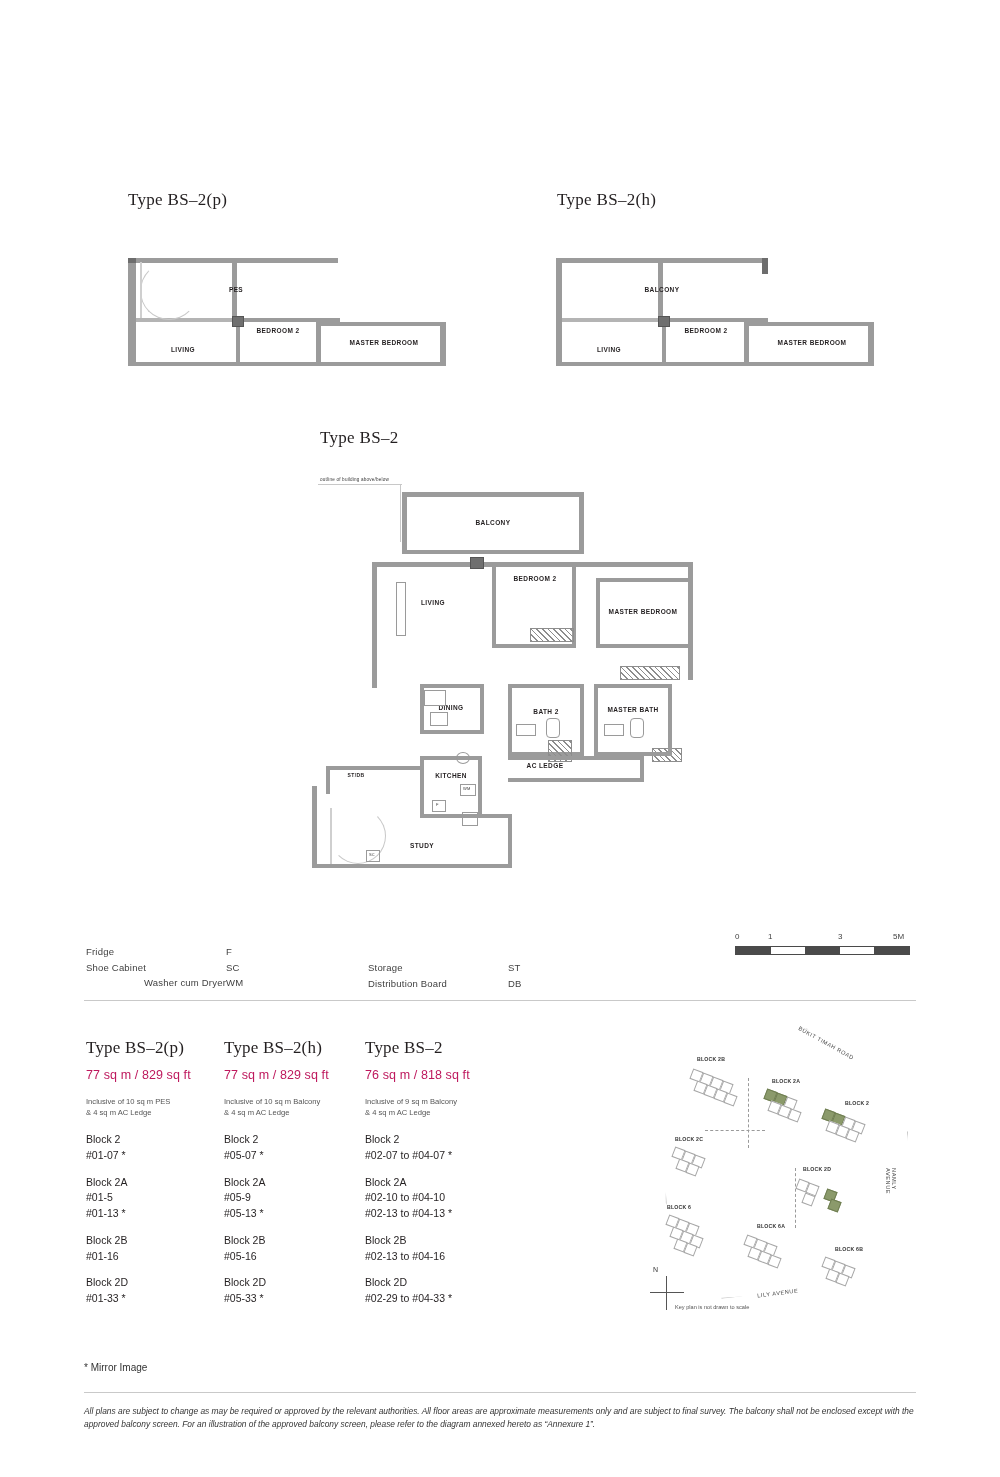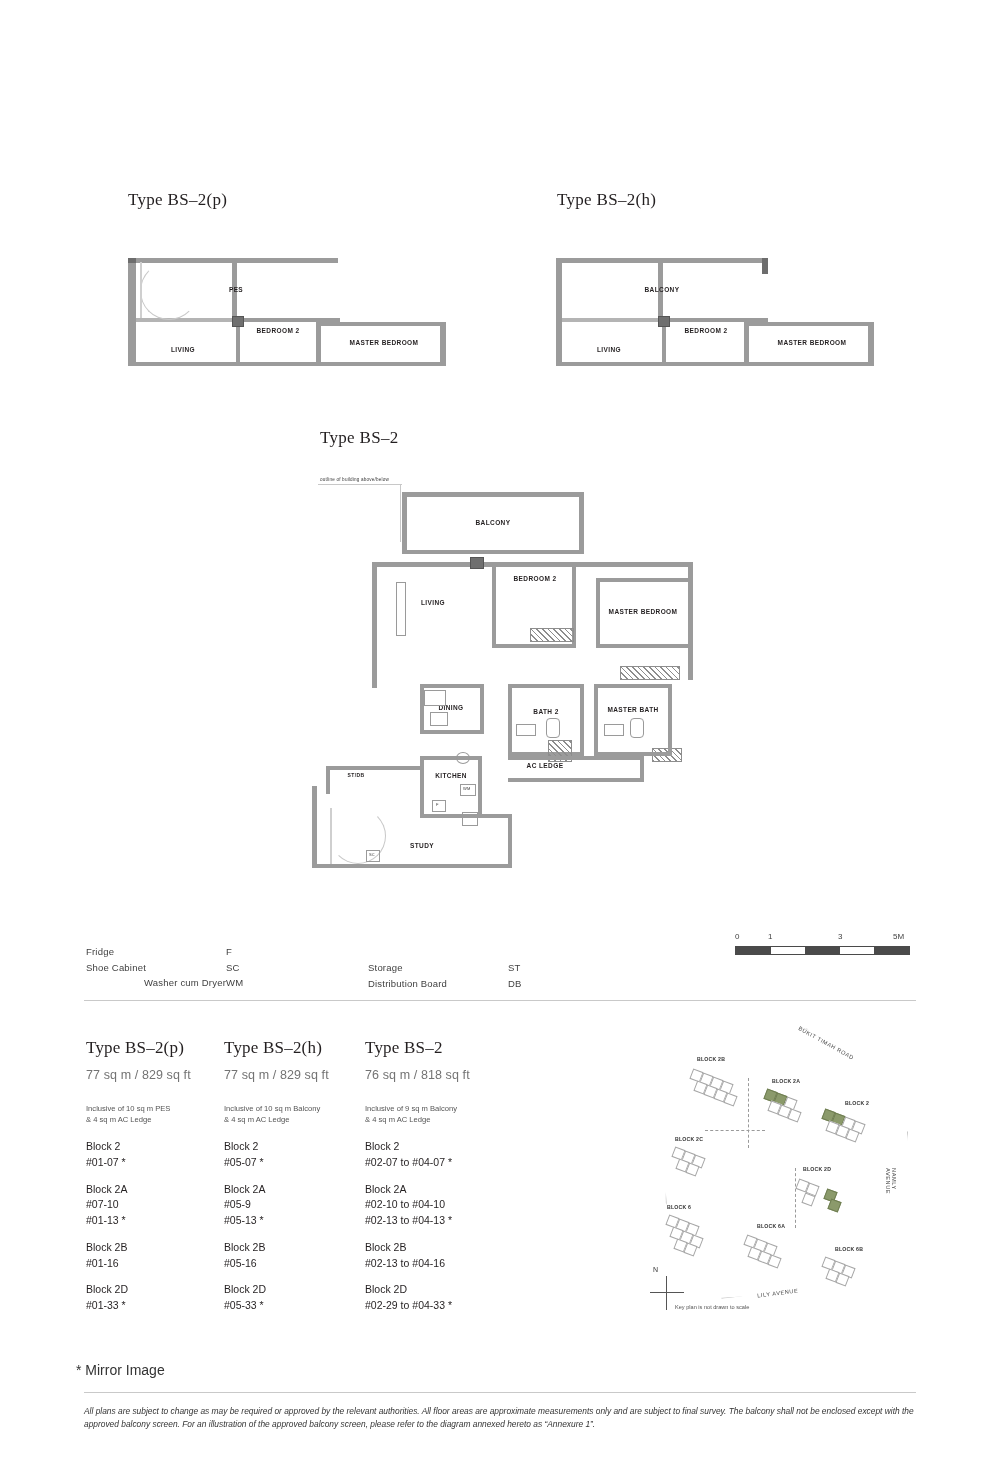--- a/index.html
+++ b/index.html
@@ -57,21 +57,21 @@
 
   
   .divider{position:absolute;left:84px;width:832px;height:1px;background:#c9c9c9;}
 
   
   .col{position:absolute;top:1038px;width:140px;}
   .col h3{
     margin:0 0 10px 0;font-family:"Liberation Serif",serif;
     font-size:17px;font-weight:400;color:#231f20;letter-spacing:.2px;
   }
-  .area{font-size:12.5px;color:#737373;margin-bottom:21px;letter-spacing:.1px;}
+  .area{font-size:12.5px;color:#be185d;margin-bottom:14px;letter-spacing:.1px;}
   .incl{font-size:7.6px;color:#555;line-height:1.45;margin-bottom:14px;}
   .blk{margin-bottom:11px;}
   .blk .bname{font-size:10.5px;color:#231f20;line-height:1.5;}
   .blk .bunit{font-size:10.5px;color:#231f20;line-height:1.5;}
 
   
   .keyplan{position:absolute;left:645px;top:1018px;width:285px;height:300px;}
   .kp-shape{
     position:absolute;left:18px;top:12px;width:245px;height:262px;
     border:1px solid #b9b9b9;
@@ -87,21 +87,21 @@
   .kp-note{position:absolute;left:30px;top:286px;font-size:5.6px;color:#555;}
   .kp-n{position:absolute;left:8px;top:248px;font-size:7px;color:#333;}
   .kp-cross{position:absolute;left:5px;top:258px;width:34px;height:34px;}
   .kp-cross:before,.kp-cross:after{content:"";position:absolute;background:#555;}
   .kp-cross:before{left:16px;top:0;width:1px;height:34px;}
   .kp-cross:after{left:0;top:16px;width:34px;height:1px;}
   .kp-dash{position:absolute;border-left:1px dashed #9a9a9a;}
   .kp-dash-h{position:absolute;border-top:1px dashed #9a9a9a;}
 
   
-  .mirror-note{position:absolute;left:76px;top:1362px;font-size:14px;color:#333;}
+  .mirror-note{position:absolute;left:84px;top:1362px;font-size:10px;color:#333;}
   .disclaimer{
     position:absolute;left:84px;top:1405px;width:830px;
     font-size:8.4px;line-height:1.55;color:#333;font-style:italic;
   }
 </style>
 </head>
 <body>
 
 <div class="page">
 
@@ -279,21 +279,21 @@
     <h3>Type BS–2(p)</h3>
     <div class="area">77 sq m / 829 sq ft</div>
     <div class="incl" style="white-space:pre-line;">Inclusive of 10 sq m PES
 &amp; 4 sq m AC Ledge</div>
     <div class="blk">
         <div class="bname">Block 2</div>
         <div class="bunit">#01-07 *</div>
       </div>
     <div class="blk">
         <div class="bname">Block 2A</div>
-        <div class="bunit">#07-10</div>
+        <div class="bunit">#01-5</div>
         <div class="bunit">#01-13 *</div>
       </div>
     <div class="blk">
         <div class="bname">Block 2B</div>
         <div class="bunit">#01-16</div>
       </div>
     <div class="blk">
         <div class="bname">Block 2D</div>
         <div class="bunit">#01-33 *</div>
       </div>

